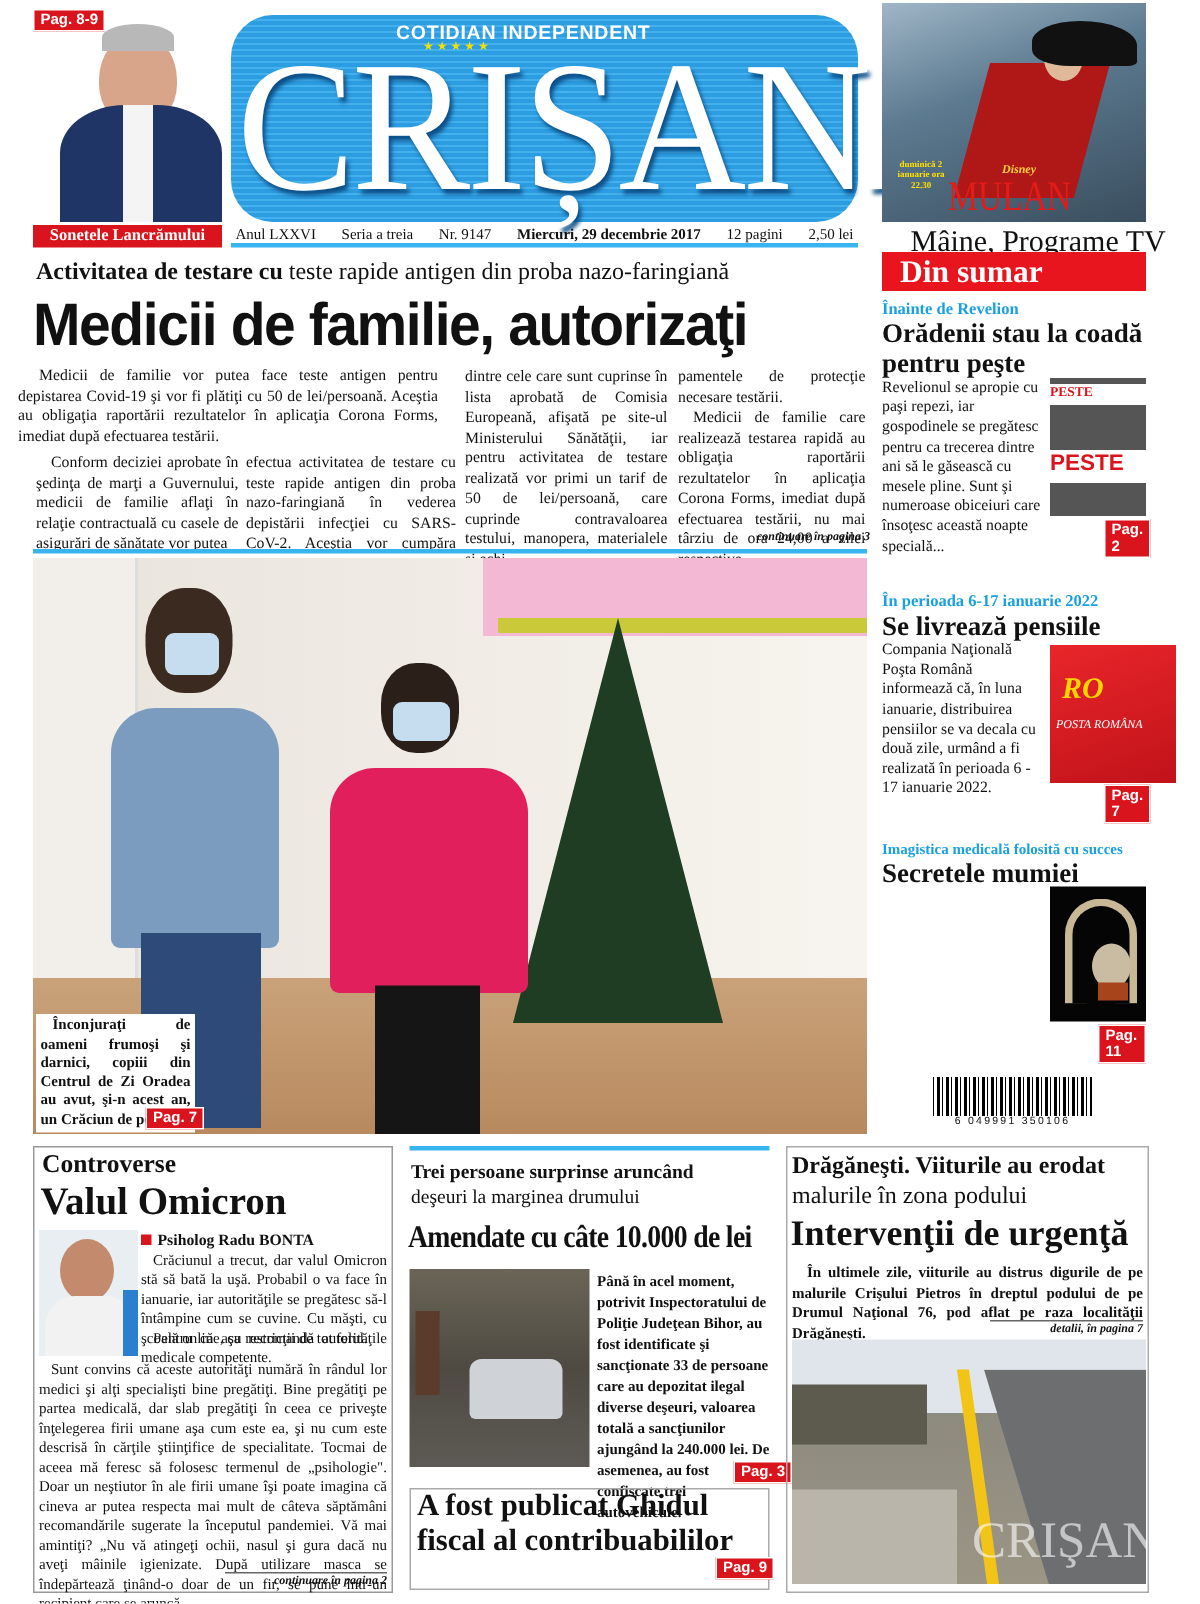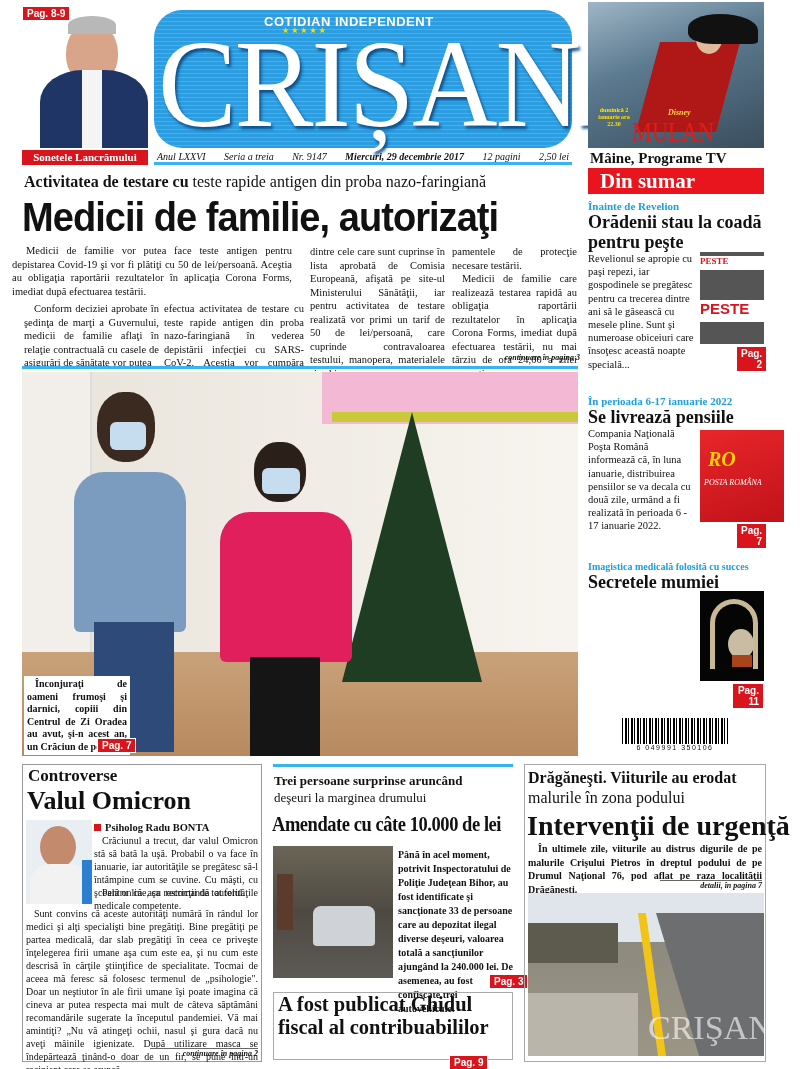--- a/index.html
+++ b/index.html
@@ -1,18 +1,18 @@
 <!DOCTYPE html>
 <html><head>
 <meta charset="utf-8">
 <style>
   * { box-sizing: border-box; margin: 0; padding: 0; }
   body { width: 800px; height: 1069px; background: #fff; font-family: "Liberation Serif", serif; color: #111; position: relative; overflow: hidden; }
   .abs { position: absolute; }
-  .pag { position: absolute; background: #d9141c; color: #fff; font-family: "Liberation Sans", sans-serif; font-weight: bold; font-size: 10px; padding: 1px 4px; border: 1px solid #fff; text-align: right; }
+  .pag { position: absolute; background: #d9141c; color: #fff; font-family: "Liberation Sans", sans-serif; font-weight: bold; font-size: 10px; padding: 1px 4px; border: 1px solid #fff; }
   .kicker { color: #1aa0e0; font-weight: bold; font-size: 11px; }
   .txt { font-size: 10.5px; line-height: 13.5px; text-align: justify; }
   .photo { position: absolute; overflow: hidden; }
   .blue-rule { position: absolute; height: 3px; background: #3ab4ee; }
   .cont { font-style: italic; font-weight: bold; font-size: 8px; text-align: right; }
 </style>
 </head>
 <body>
 
 <div class="pag" style="left:22px;top:6px;">Pag. 8-9</div>
@@ -22,38 +22,38 @@
   <div style="position:absolute;left:4px;top:56px;width:108px;height:80px;border-radius:40% 40% 0 0;background:#1f3566;"></div>
   <div style="position:absolute;left:46px;top:56px;width:20px;height:78px;background:#f4f4f4;"></div>
 </div>
 <div class="abs" style="left:22px;top:150px;width:126px;height:15px;background:#d9141c;color:#fff;font-weight:bold;font-size:11px;text-align:center;line-height:15px;">Sonetele Lancrămului</div>
 
 <div class="abs" style="left:154px;top:10px;width:418px;height:138px;background:repeating-linear-gradient(180deg,#2c9de0 0px,#2c9de0 3px,#45b0ee 3px,#45b0ee 4px);border-radius:28px;">
   <div style="position:absolute;left:110px;top:4px;color:#fff;font-family:'Liberation Sans',sans-serif;font-weight:bold;font-size:13px;letter-spacing:0.5px;">COTIDIAN INDEPENDENT</div>
   <div style="position:absolute;left:128px;top:16px;color:#f5e000;font-size:8px;letter-spacing:2px;">★★★★★</div>
   <div style="position:absolute;left:4px;top:10px;width:410px;text-align:center;color:#fff;font-family:'Liberation Serif',serif;font-size:118px;line-height:130px;letter-spacing:-2px;text-shadow:2px 3px 3px #0c4f88;transform:scaleY(1.05);">CRIȘANA</div>
 </div>
-<div class="abs" style="left:154px;top:151px;width:418px;height:14px;display:flex;justify-content:space-between;font-size:10px;padding:0 3px;border-bottom:3px solid #3ab4ee;font-style:italic;">
+<div class="abs" style="left:154px;top:151px;width:418px;height:14px;display:flex;justify-content:space-between;font-size:10px;padding:0 3px;border-bottom:3px solid #3ab4ee;">
   <span>Anul LXXVI</span>
   <span>Seria a treia</span>
   <span>Nr. 9147</span>
   <span style="font-weight:bold;">Miercuri, 29 decembrie 2017</span>
   <span>12 pagini</span>
   <span>2,50 lei</span>
 </div>
 
 <div class="photo" style="left:588px;top:2px;width:176px;height:146px;background:linear-gradient(160deg,#9fb6c6 0%,#5c7a90 40%,#3a4e5e 100%);">
   <div style="position:absolute;left:60px;top:40px;width:80px;height:90px;background:#b01818;transform:skewX(-15deg);"></div>
   <div style="position:absolute;left:108px;top:22px;width:26px;height:30px;border-radius:50%;background:#e0b89a;"></div>
   <div style="position:absolute;left:100px;top:12px;width:70px;height:30px;background:#111;border-radius:50% 60% 10% 40%;"></div>
   <div style="position:absolute;left:8px;top:105px;width:36px;color:#ffe000;font-size:6px;font-weight:bold;line-height:7px;text-align:center;">duminică 2 ianuarie ora 22.30</div>
   <div style="position:absolute;left:80px;top:106px;color:#ffd23f;font-size:8px;font-style:italic;font-weight:bold;">Disney</div>
   <div style="position:absolute;left:44px;top:116px;color:#e21b1b;font-family:'Liberation Serif',serif;font-size:28px;line-height:28px;transform:scaleX(0.8);transform-origin:left;">MULAN</div>
 </div>
-<div class="abs" style="left:590px;top:150px;font-weight:bold;font-size:15px;">Mâine, Programe TV</div>
+<div class="abs" style="left:607px;top:150px;font-weight:normal;font-size:20px;">Mâine, Programe TV</div>
 <div class="abs" style="left:588px;top:168px;width:176px;height:26px;background:#e8151f;color:#fff;font-weight:bold;font-size:21px;line-height:26px;padding-left:12px;">Din sumar</div>
 
 <div class="abs" style="left:24px;top:173px;font-size:16px;">
   <b>Activitatea de testare cu</b><span> teste rapide antigen din proba nazo-faringiană</span>
 </div>
 <h1 class="abs" style="left:22px;top:195px;font-family:'Liberation Sans',sans-serif;font-weight:900;font-size:40px;letter-spacing:-1px;transform:scaleX(0.95);transform-origin:left;white-space:nowrap;">Medicii de familie, autorizaţi</h1>
 <p class="abs txt" style="left:12px;top:244px;width:280px;font-weight:normal;text-indent:14px;">Medicii de familie vor putea face teste antigen pentru depistarea Covid-19 şi vor fi plătiţi cu 50 de lei/persoană. Aceştia au obligaţia raportării rezultatelor în aplicaţia Corona Forms, imediat după efectuarea testării.</p>
 <p class="abs txt" style="left:24px;top:302px;width:135px;text-indent:10px;">Conform deciziei aprobate în şedinţa de marţi a Guvernului, medicii de familie aflaţi în relaţie contractuală cu casele de asigurări de sănătate vor putea</p>
 <p class="abs txt" style="left:164px;top:302px;width:140px;">efectua activitatea de testare cu teste rapide antigen din proba nazo-faringiană în vederea depistării infecţiei cu SARS-CoV-2. Aceştia vor cumpăra testele rapide antigen</p>
 <p class="abs txt" style="left:310px;top:245px;width:135px;">dintre cele care sunt cuprinse în lista aprobată de Comisia Europeană, afişată pe site-ul Ministerului Sănătăţii, iar pentru activitatea de testare realizată vor primi un tarif de 50 de lei/persoană, care cuprinde contravaloarea testului, manopera, materialele şi echi-</p>
@@ -149,27 +149,27 @@
 <div class="photo" style="left:273px;top:846px;width:120px;height:132px;background:linear-gradient(180deg,#6b6557,#4e4a42 50%,#5d5a55);">
   <div style="position:absolute;left:40px;top:60px;width:62px;height:40px;background:#cfd2d6;border-radius:8px 8px 4px 4px;"></div>
   <div style="position:absolute;left:4px;top:28px;width:16px;height:56px;background:#5a3b2c;"></div>
 </div>
 <p class="abs txt" style="left:398px;top:848px;width:118px;font-weight:bold;font-size:10px;line-height:14px;text-align:left;">Până în acel moment, potrivit Inspectoratului de Poliţie Judeţean Bihor, au fost identificate şi sancţionate 33 de persoane care au depozitat ilegal diverse deşeuri, valoarea totală a sancţiunilor ajungând la 240.000 lei. De asemenea, au fost confiscate trei autovehicule.</p>
 <div class="pag" style="left:489px;top:974px;">Pag. 3</div>
 
 <div class="abs" style="left:273px;top:992px;width:240px;height:68px;border:1px solid #aaa;">
   <div style="padding:0 4px;font-weight:bold;font-size:20.5px;line-height:23px;width:230px;">A fost publicat Ghidul fiscal al contribuabililor</div>
 </div>
-<div class="pag" style="left:449px;top:1038px;margin-top:17px;">Pag. 9</div>
+<div class="pag" style="left:477px;top:1038px;">Pag. 9</div>
 
 <div class="abs" style="left:524px;top:764px;width:242px;height:298px;border:1px solid #aaa;"></div>
 <div class="abs" style="left:528px;top:768px;width:236px;font-size:16px;line-height:20px;">
   <b>Drăgăneşti. Viiturile au erodat</b><br><span>malurile în zona podului</span>
 </div>
-<div class="abs" style="left:527px;top:810px;font-weight:bold;font-size:28px;white-space:nowrap;">Intervenţii de urgenţă</div>
+<div class="abs" style="left:527px;top:810px;font-weight:bold;font-size:24px;white-space:nowrap;">Intervenţii de urgenţă</div>
 <p class="abs txt" style="left:528px;top:842px;width:234px;font-weight:bold;font-size:10px;line-height:13.5px;text-indent:10px;">În ultimele zile, viiturile au distrus digurile de pe malurile Crişului Pietros în dreptul podului de pe Drumul Naţional 76, pod aflat pe raza localităţii Drăgăneşti.</p>
 <div class="abs cont" style="left:660px;top:880px;width:102px;border-top:1px solid #666;">detalii, în pagina 7</div>
 <div class="photo" style="left:528px;top:893px;width:236px;height:163px;background:linear-gradient(180deg,#dfe5ea 0%,#dfe5ea 30%,#8d8a7e 30%,#9b9585 100%);">
   <div style="position:absolute;left:0;top:30px;width:90px;height:40px;background:#5c5b4e;"></div>
   <div style="position:absolute;left:0;top:100px;width:110px;height:63px;background:#b9b5aa;"></div>
   <div style="position:absolute;left:128px;top:20px;width:108px;height:143px;background:#6c6e70;clip-path:polygon(0 0,100% 0,100% 100%,40% 100%);"></div>
   <div style="position:absolute;left:120px;top:20px;width:8px;height:143px;background:#f2c417;transform:skewX(8deg);"></div>
   <div style="position:absolute;left:120px;top:116px;color:rgba(255,255,255,0.6);font-size:34px;font-family:'Liberation Serif',serif;white-space:nowrap;">CRIŞANA</div>
 </div>
 

